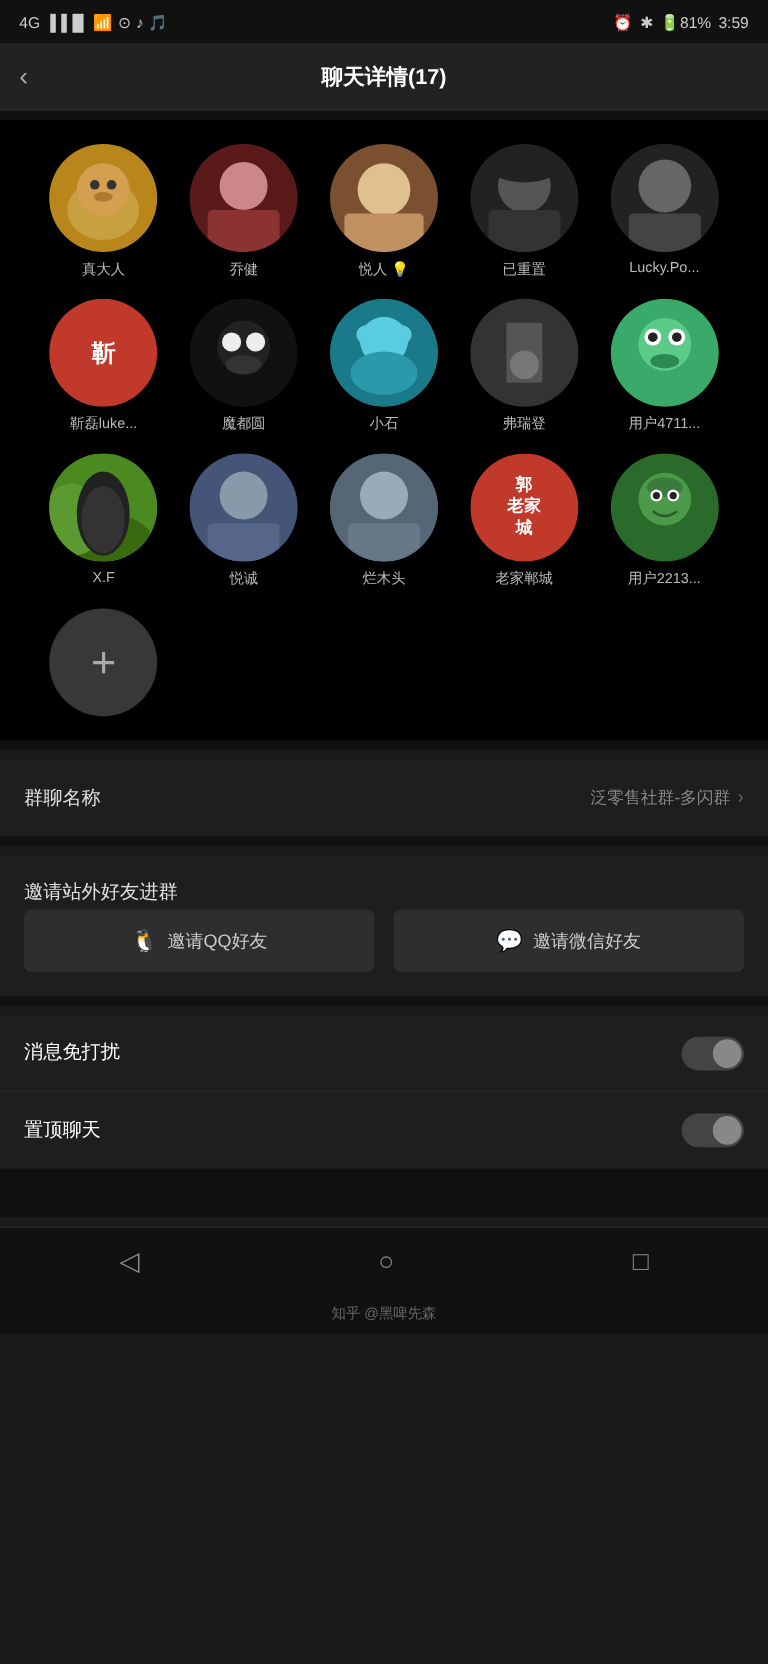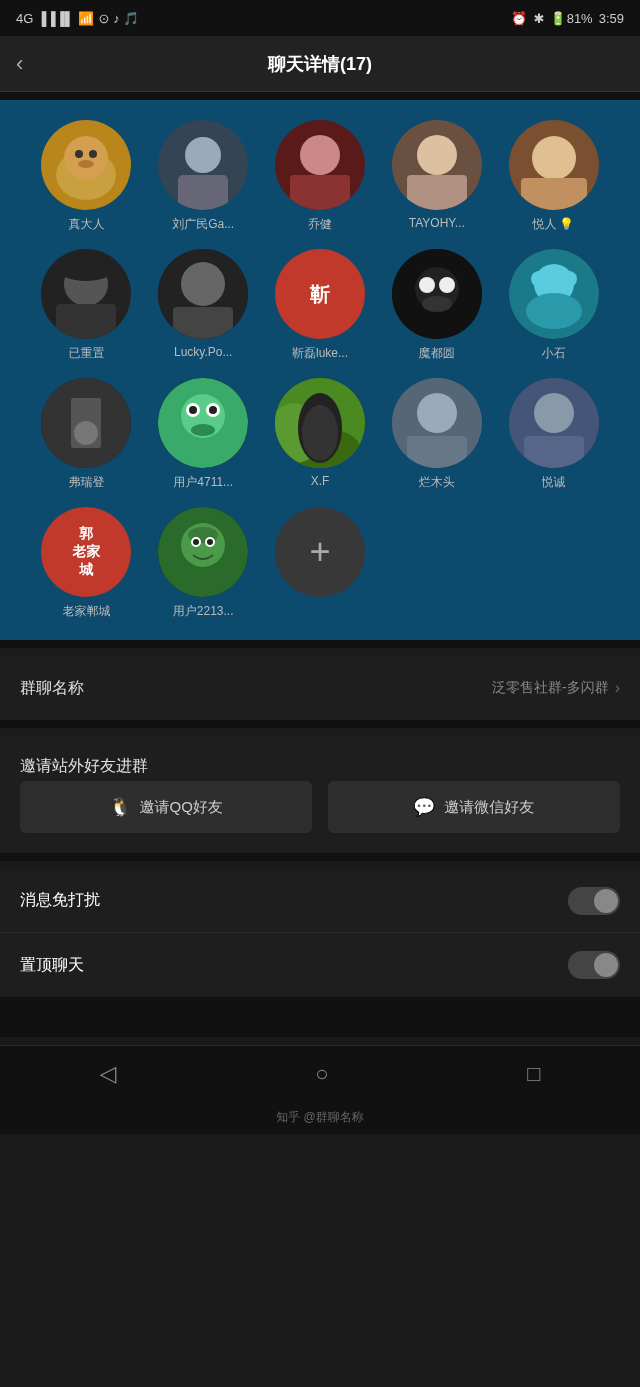--- a/index.html
+++ b/index.html
@@ -49,21 +49,21 @@
     }
 
     
     .divider {
       height: 8px;
       background: #111;
     }
 
     
     .members-section {
-      background: #0c4a6e;
+      background: #000000;
       padding: 20px 32px;
     }
     .members-grid {
       display: grid;
       grid-template-columns: repeat(5, 1fr);
       gap: 16px 8px;
     }
     .member-item {
       display: flex;
       flex-direction: column;
@@ -268,45 +268,27 @@
             <ellipse cx="45" cy="55" rx="30" ry="25" fill="#c8a040"></ellipse>
             <circle cx="45" cy="38" r="22" fill="#d4a050"></circle>
             <circle cx="38" cy="34" r="4" fill="#333"></circle>
             <circle cx="52" cy="34" r="4" fill="#333"></circle>
             <ellipse cx="45" cy="44" rx="8" ry="4" fill="#b07830"></ellipse>
           </svg>
         </div>
         <div class="member-name">真大人</div>
       </div>
       <div class="member-item">
-        <div class="member-avatar" style="background: rgb(51, 68, 85);">
-          <svg viewBox="0 0 90 90" width="90" height="90">
-            <circle cx="45" cy="35" r="18" fill="#9ab"></circle>
-            <rect x="20" y="55" width="50" height="35" rx="5" fill="#667"></rect>
-          </svg>
-        </div>
-        <div class="member-name">刘广民Ga...</div>
-      </div>
-      <div class="member-item">
         <div class="member-avatar" style="background: rgb(90, 26, 26);">
           <svg viewBox="0 0 90 90" width="90" height="90">
             <circle cx="45" cy="35" r="20" fill="#cc8888"></circle>
             <rect x="15" y="55" width="60" height="40" rx="4" fill="#8b3333"></rect>
           </svg>
         </div>
         <div class="member-name">乔健</div>
-      </div>
-      <div class="member-item">
-        <div class="member-avatar" style="background: rgb(106, 80, 64);">
-          <svg viewBox="0 0 90 90" width="90" height="90">
-            <circle cx="45" cy="35" r="20" fill="#ddc0a0"></circle>
-            <rect x="15" y="55" width="60" height="40" rx="4" fill="#b09080"></rect>
-          </svg>
-        </div>
-        <div class="member-name">TAYOHY...</div>
       </div>
       <div class="member-item">
         <div class="member-avatar" style="background: rgb(122, 80, 48);">
           <svg viewBox="0 0 90 90" width="90" height="90">
             <circle cx="45" cy="38" r="22" fill="#e0c090"></circle>
             <rect x="12" y="58" width="66" height="38" rx="4" fill="#c09060"></rect>
           </svg>
         </div>
         <div class="member-name">悦人 💡</div>
       </div>
@@ -390,38 +372,38 @@
             <rect x="0" y="0" width="90" height="90" fill="#4a8a20"></rect>
             <ellipse cx="45" cy="70" rx="40" ry="20" fill="#3a6a10"></ellipse>
             <ellipse cx="20" cy="55" rx="25" ry="30" fill="#5a9a30" transform="rotate(-10 20 55)"></ellipse>
             <ellipse cx="45" cy="50" rx="22" ry="35" fill="#222"></ellipse>
             <ellipse cx="45" cy="55" rx="18" ry="28" fill="#333"></ellipse>
           </svg>
         </div>
         <div class="member-name">X.F</div>
       </div>
       <div class="member-item">
+        <div class="member-avatar" style="background: rgb(51, 68, 102);">
+          <svg viewBox="0 0 90 90" width="90" height="90">
+            <rect x="0" y="0" width="90" height="90" fill="#445577"></rect>
+            <circle cx="45" cy="35" r="20" fill="#889aaa"></circle>
+            <rect x="15" y="58" width="60" height="40" rx="4" fill="#556688"></rect>
+          </svg>
+        </div>
+        <div class="member-name">悦诚</div>
+      </div>
+      <div class="member-item">
         <div class="member-avatar" style="background: rgb(68, 85, 102);">
           <svg viewBox="0 0 90 90" width="90" height="90">
             <rect x="0" y="0" width="90" height="90" fill="#556677"></rect>
             <circle cx="45" cy="35" r="20" fill="#99aabb"></circle>
             <rect x="15" y="58" width="60" height="40" rx="4" fill="#667788"></rect>
           </svg>
         </div>
         <div class="member-name">烂木头</div>
-      </div>
-      <div class="member-item">
-        <div class="member-avatar" style="background: rgb(51, 68, 102);">
-          <svg viewBox="0 0 90 90" width="90" height="90">
-            <rect x="0" y="0" width="90" height="90" fill="#445577"></rect>
-            <circle cx="45" cy="35" r="20" fill="#889aaa"></circle>
-            <rect x="15" y="58" width="60" height="40" rx="4" fill="#556688"></rect>
-          </svg>
-        </div>
-        <div class="member-name">悦诚</div>
       </div>
       <div class="member-item">
         <div class="member-avatar" style="background: rgb(192, 57, 43);">
           <div style="width:90px;height:90px;display:flex;flex-direction:column;align-items:center;justify-content:center;background:#c0392b;font-size:14px;font-weight:bold;color:#fff;font-family:serif;line-height:1.3;">
             <span>郭</span>
             <span>老家</span>
             <span>城</span>
           </div>
         </div>
         <div class="member-name">老家郸城</div>
@@ -488,13 +470,13 @@
   </div>
 </div>
 
 <div style="flex:1; background:#111; min-height:40px;"></div>
 
 <div class="bottom-nav">
   <div class="nav-btn">◁</div>
   <div class="nav-btn">○</div>
   <div class="nav-btn">□</div>
 </div>
-<div class="watermark">知乎 @群聊名称</div>
+<div class="watermark">知乎 @黑啤先森</div>
 
 </body></html>

